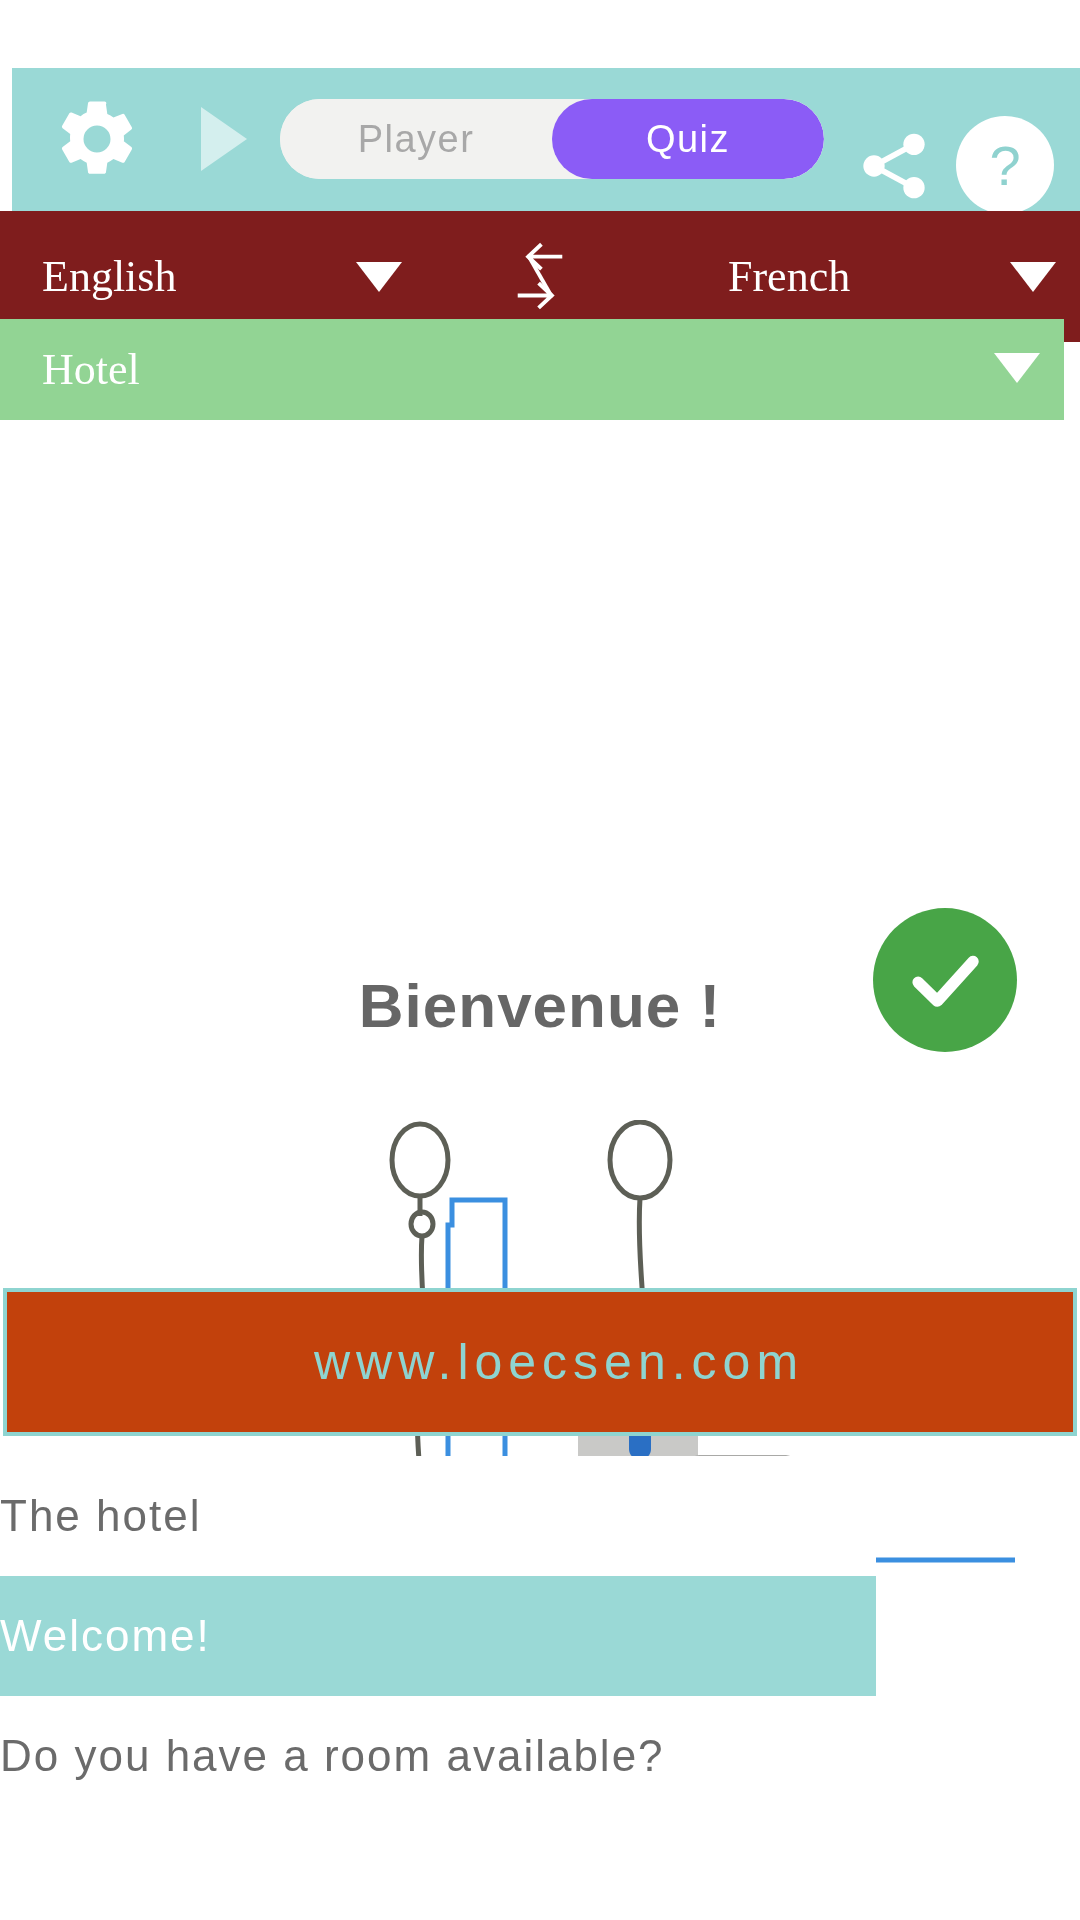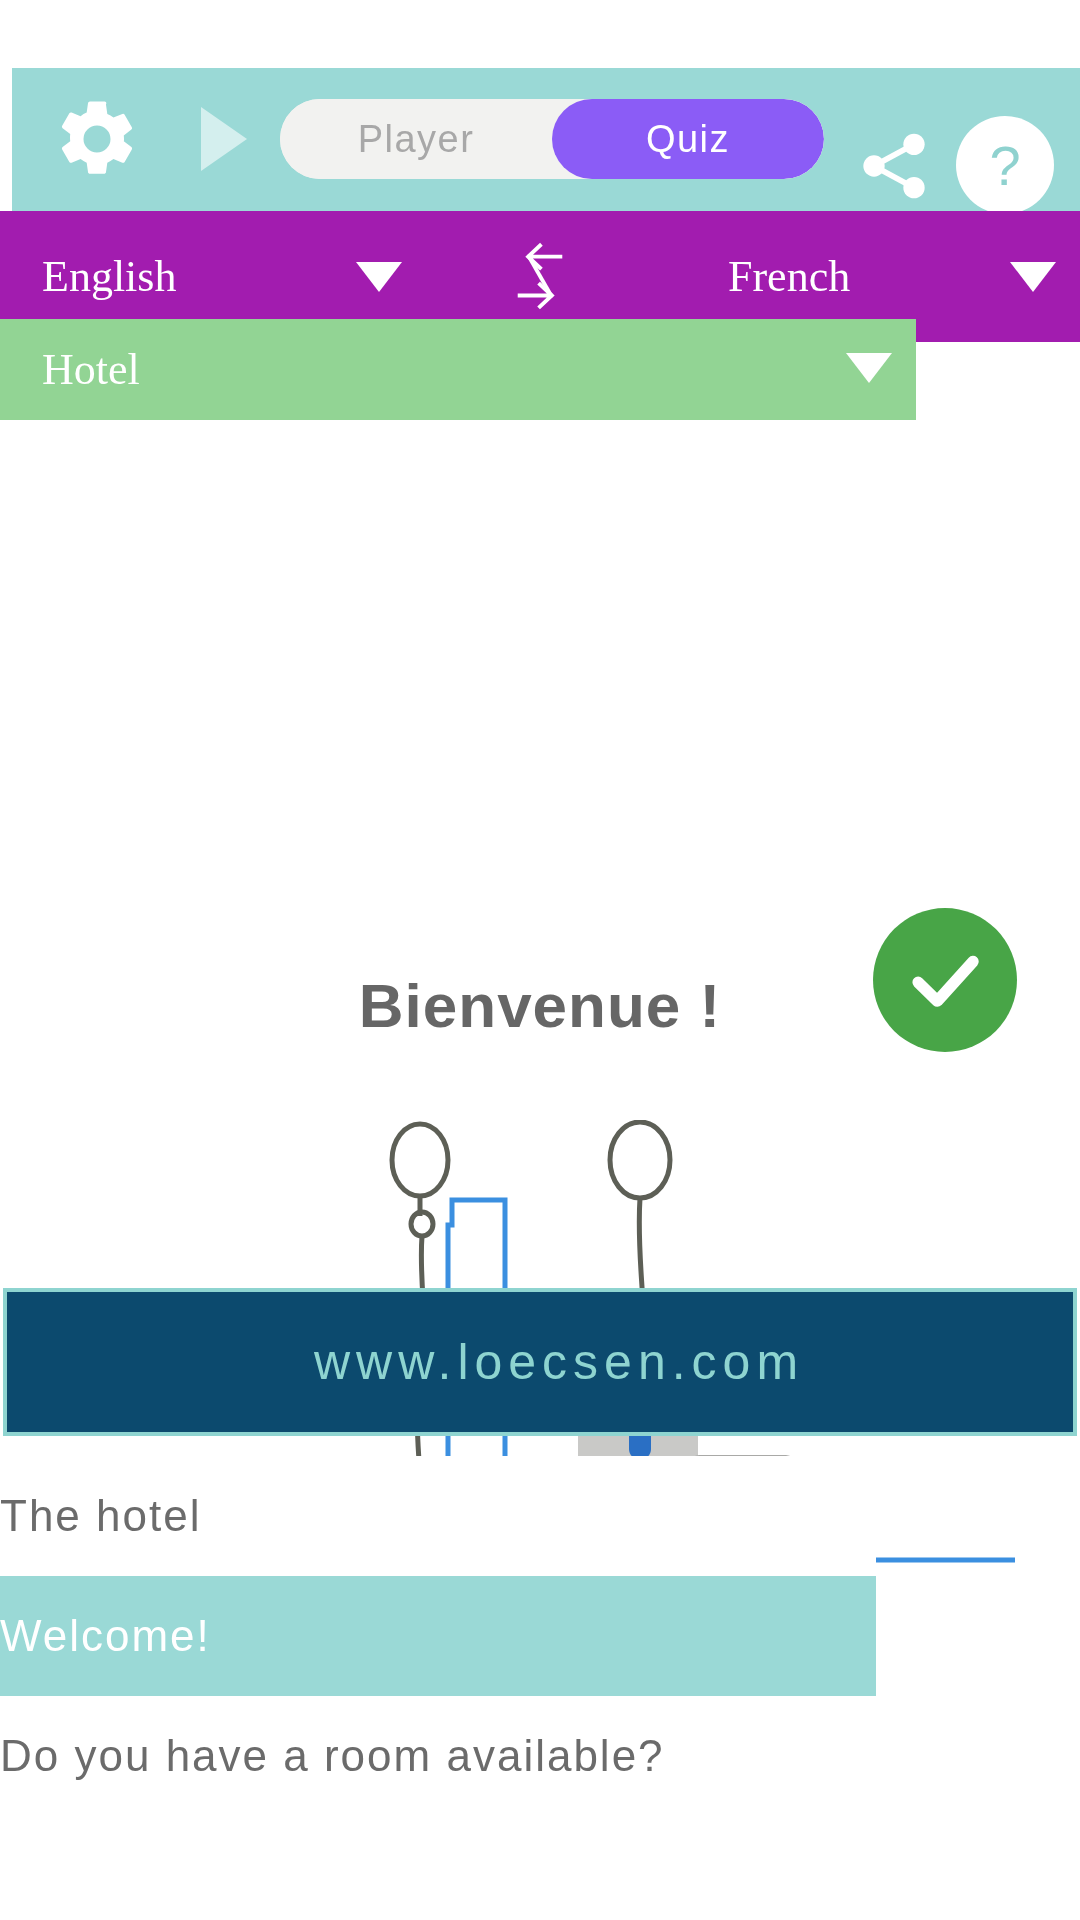--- a/index.html
+++ b/index.html
@@ -78,21 +78,21 @@
     width:98px; height:98px; transform:translateY(-48px);
     border-radius:50%; background:#ffffff;
     display:flex; align-items:center; justify-content:center;
     color:#8fd2cf; font-size:56px; font-weight:400;
     font-family:"Liberation Sans", sans-serif;
   }
 
   
   .langbar {
     position:absolute; left:0; top:211px; width:1080px; height:131px;
-    background:#a21caf;
+    background:#7f1d1d;
     display:flex; align-items:center;
   }
   .lang-side { position:relative; height:108px; display:flex; align-items:center; }
   .lang-left  { width:480px; }
   .lang-right { width:480px; }
   .lang-label {
     color:#ffffff; font-size:44px; font-weight:300;
     font-family:"Liberation Serif", serif;
     position:absolute;
   }
@@ -107,21 +107,21 @@
   }
   .lang-left .caret  { right:78px; top:39px; }
   .lang-right .caret { right:24px; top:39px; }
   .swap-btn {
     width:120px; height:108px;
     display:flex; align-items:center; justify-content:center;
   }
 
   
   .catbar {
-    position:absolute; left:0; top:319px; width:916px; height:101px;
+    position:absolute; left:0; top:319px; width:1064px; height:101px;
     background:#92d494;
     display:flex; align-items:center;text-align:right;
   }
   .cat-label {
     position:absolute; left:42px;
     color:#ffffff; font-size:44px; font-weight:300;
     font-family:"Liberation Serif", serif;
   }
   .catbar .caret { right:24px; top:34px; }
 
@@ -142,21 +142,21 @@
     width:144px; height:144px; border-radius:50%;
     background:#48a547;
     display:flex; align-items:center; justify-content:center;
   }
   .illustration { position:absolute; left:0; top:700px; width:1080px; height:480px; }
 
   
   .banner {
     position:absolute; left:3px; top:1288px;
     width:1074px; height:148px;
-    border:4px solid #8ed4d0; background:#0c4a6e;
+    border:4px solid #8ed4d0; background:#c2410c;
     display:flex; align-items:center; justify-content:center;padding-left:38px;
   }
   .banner-text {
     color:#8ed4d0; font-size:50px; font-weight:300;
     font-family:"Liberation Sans", sans-serif;
     letter-spacing:6px;
   }
 
   
   .options { position:absolute; left:0; top:1456px; width:1080px; }

